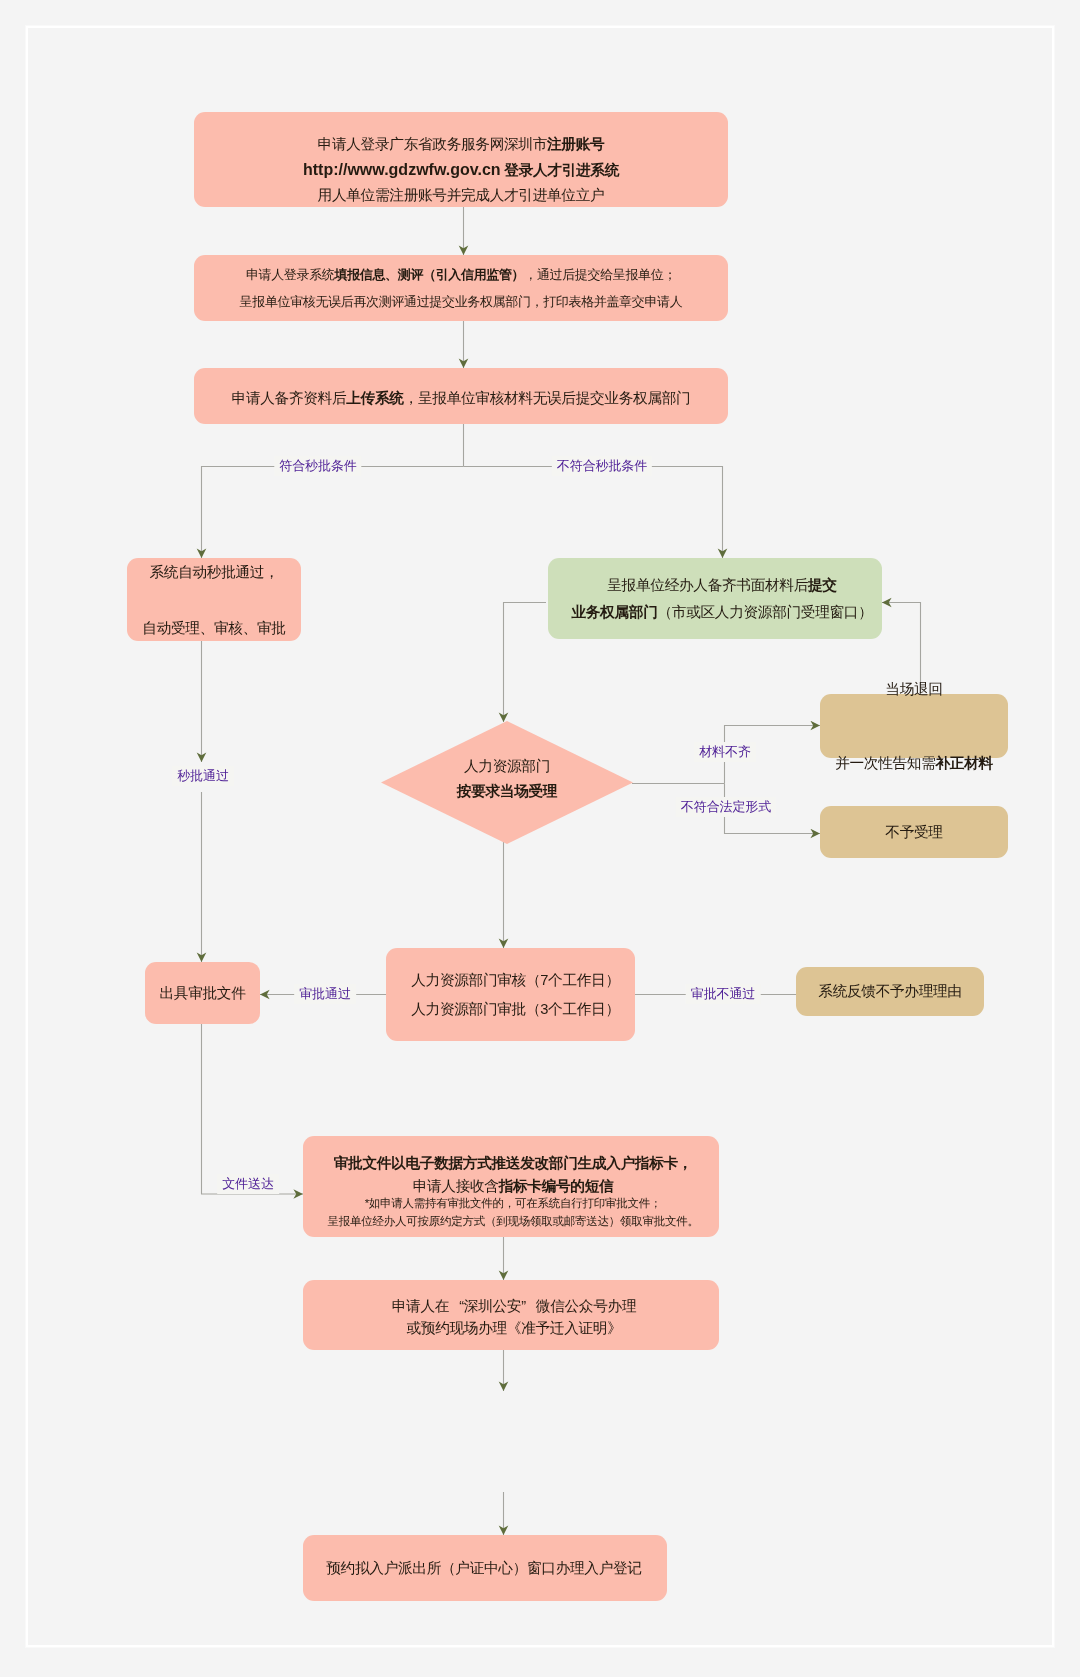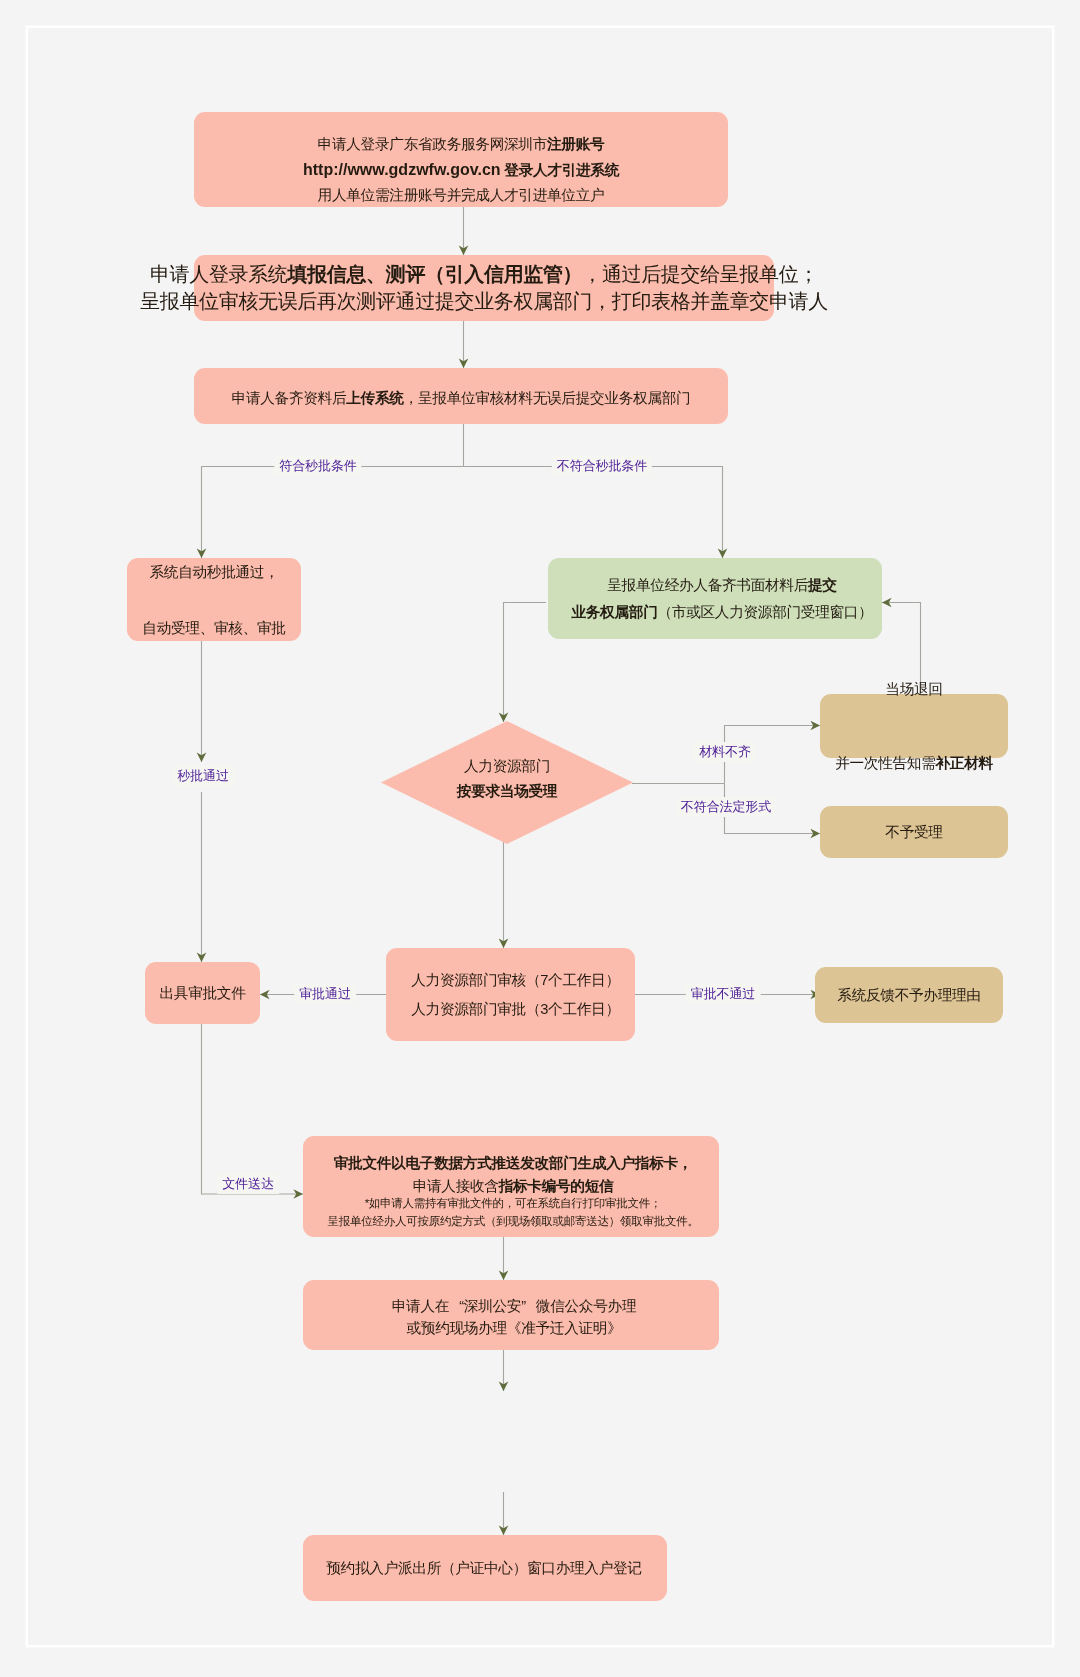--- a/index.html
+++ b/index.html
@@ -66,21 +66,21 @@
     <path d="M503.5,1350 L503.5,1391" marker-end="url(#ah)"></path>
     <path d="M503.5,1492 L503.5,1535" marker-end="url(#ah)"></path>
   </g>
 </svg>
 
 <div class="node pink" style="left:194px;top:112px;width:534px;height:95px;font-size:14.7px;line-height:25px;padding-top:20px;">
   <div class="ln"><span>申请人登录广东省政务服务网深圳市</span><span class="b">注册账号</span></div>
   <div class="ln"><span class="b lat">http://www.gdzwfw.gov.cn</span><span> </span><span class="b">登录人才引进系统</span></div>
   <div class="ln"><span>用人单位需注册账号并完成人才引进单位立户</span></div>
 </div>
-<div class="node pink" style="left:194px;top:255px;width:580px;height:66px;font-size:20px;line-height:27px;">
+<div class="node pink" style="left:194px;top:255px;width:534px;height:66px;font-size:13px;line-height:27px;">
   <div class="ln"><span>申请人登录系统</span><span class="b">填报信息、测评（引入信用监管）</span><span>，通过后提交给呈报单位；</span></div>
   <div class="ln"><span>呈报单位审核无误后再次测评通过提交业务权属部门，打印表格并盖章交申请人</span></div>
 </div>
 <div class="node pink" style="left:194px;top:368px;width:534px;height:56px;font-size:14.7px;line-height:27px;padding-top:4px;">
   <div class="ln"><span>申请人备齐资料后</span><span class="b">上传系统</span><span>，呈报单位审核材料无误后提交业务权属部门</span></div>
 </div>
 <div class="node pink" style="left:127px;top:558px;width:174px;height:83px;font-size:14.7px;line-height:27px;padding-top:2px;gap:29px;">
   <div class="ln"><span>系统自动秒批通过，</span></div>
   <div class="ln"><span>自动受理、审核、审批</span></div>
 </div>
@@ -102,21 +102,21 @@
 <div class="node tan" style="left:820px;top:806px;width:188px;height:52px;font-size:14.7px;line-height:27px;">
   <div class="ln"><span>不予受理</span></div>
 </div>
 <div class="node pink" style="left:145px;top:962px;width:115px;height:62px;font-size:14.7px;line-height:27px;">
   <div class="ln"><span>出具审批文件</span></div>
 </div>
 <div class="node pink" style="left:386px;top:948px;width:249px;height:93px;font-size:14.7px;line-height:29px;padding-left:10px;">
   <div class="ln"><span>人力资源部门审核（7个工作日）</span></div>
   <div class="ln"><span>人力资源部门审批（3个工作日）</span></div>
 </div>
-<div class="node tan" style="left:815px;top:967px;width:188px;height:56px;font-size:14.7px;line-height:27px;">
+<div class="node tan" style="left:796px;top:967px;width:188px;height:49px;font-size:14.7px;line-height:27px;">
   <div class="ln"><span>系统反馈不予办理理由</span></div>
 </div>
 <div class="node pink" style="left:303px;top:1136px;width:416px;height:101px;font-size:14.7px;line-height:23px;padding-top:8px;padding-left:4px;">
   <div class="ln"><span class="b">审批文件以电子数据方式推送发改部门生成入户指标卡，</span></div>
   <div class="ln"><span>申请人接收含</span><span class="b">指标卡编号的短信</span></div>
   <div class="ln sm" style="margin-top:-4px;"><span>*如申请人需持有审批文件的，可在系统自行打印审批文件；</span></div>
   <div class="ln sm"><span>呈报单位经办人可按原约定方式（到现场领取或邮寄送达）领取审批文件。</span></div>
 </div>
 <div class="node pink" style="left:303px;top:1280px;width:416px;height:70px;font-size:14.7px;line-height:22px;padding-top:4px;padding-left:6px;">
   <div class="ln"><span>申请人在<i class="fw open">“</i>深圳公安<i class="fw close">”</i>微信公众号办理</span></div>

